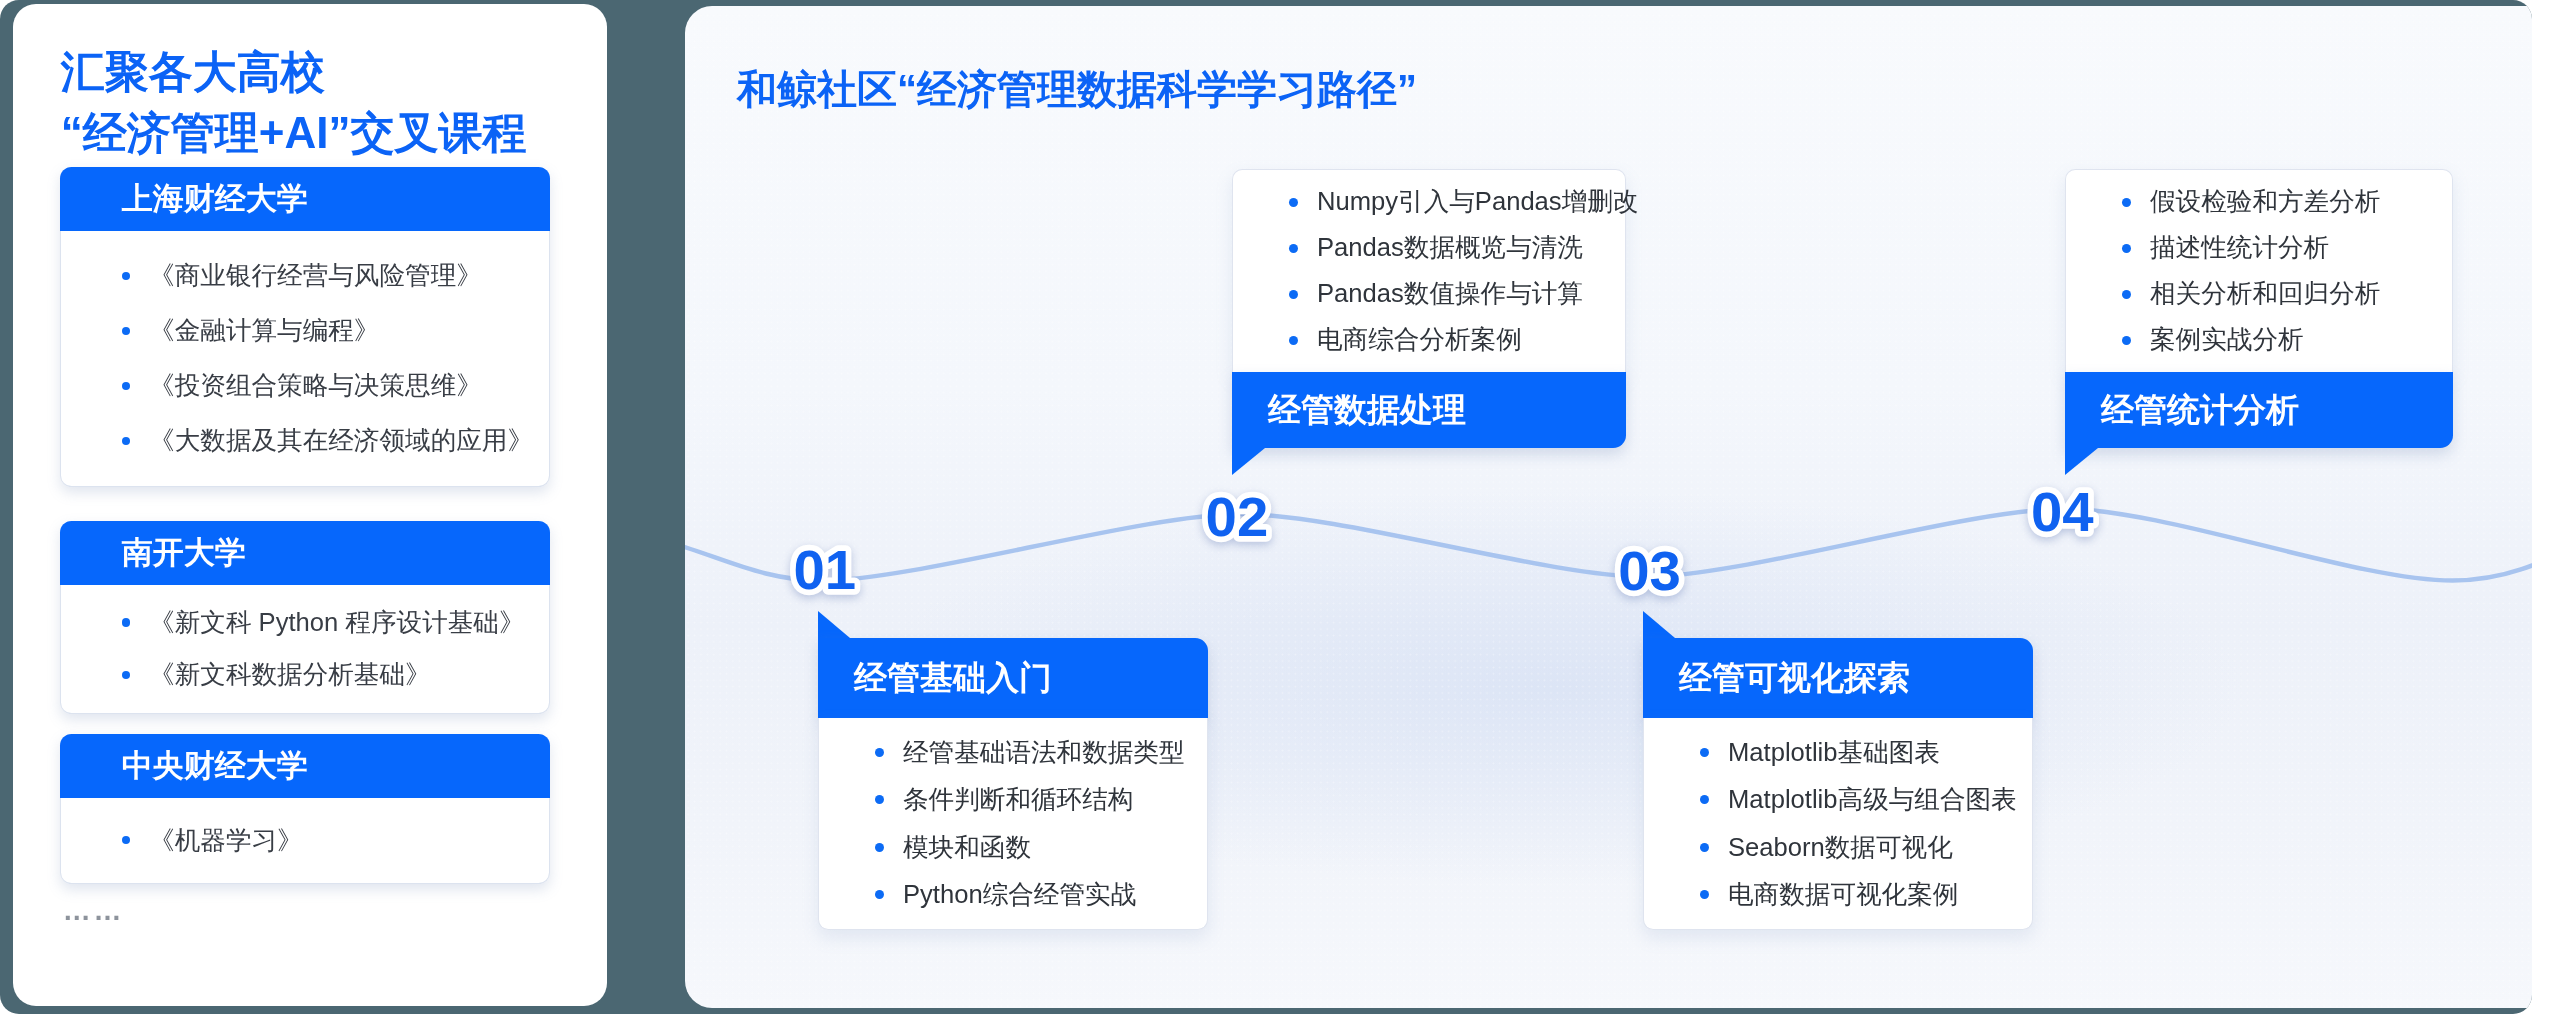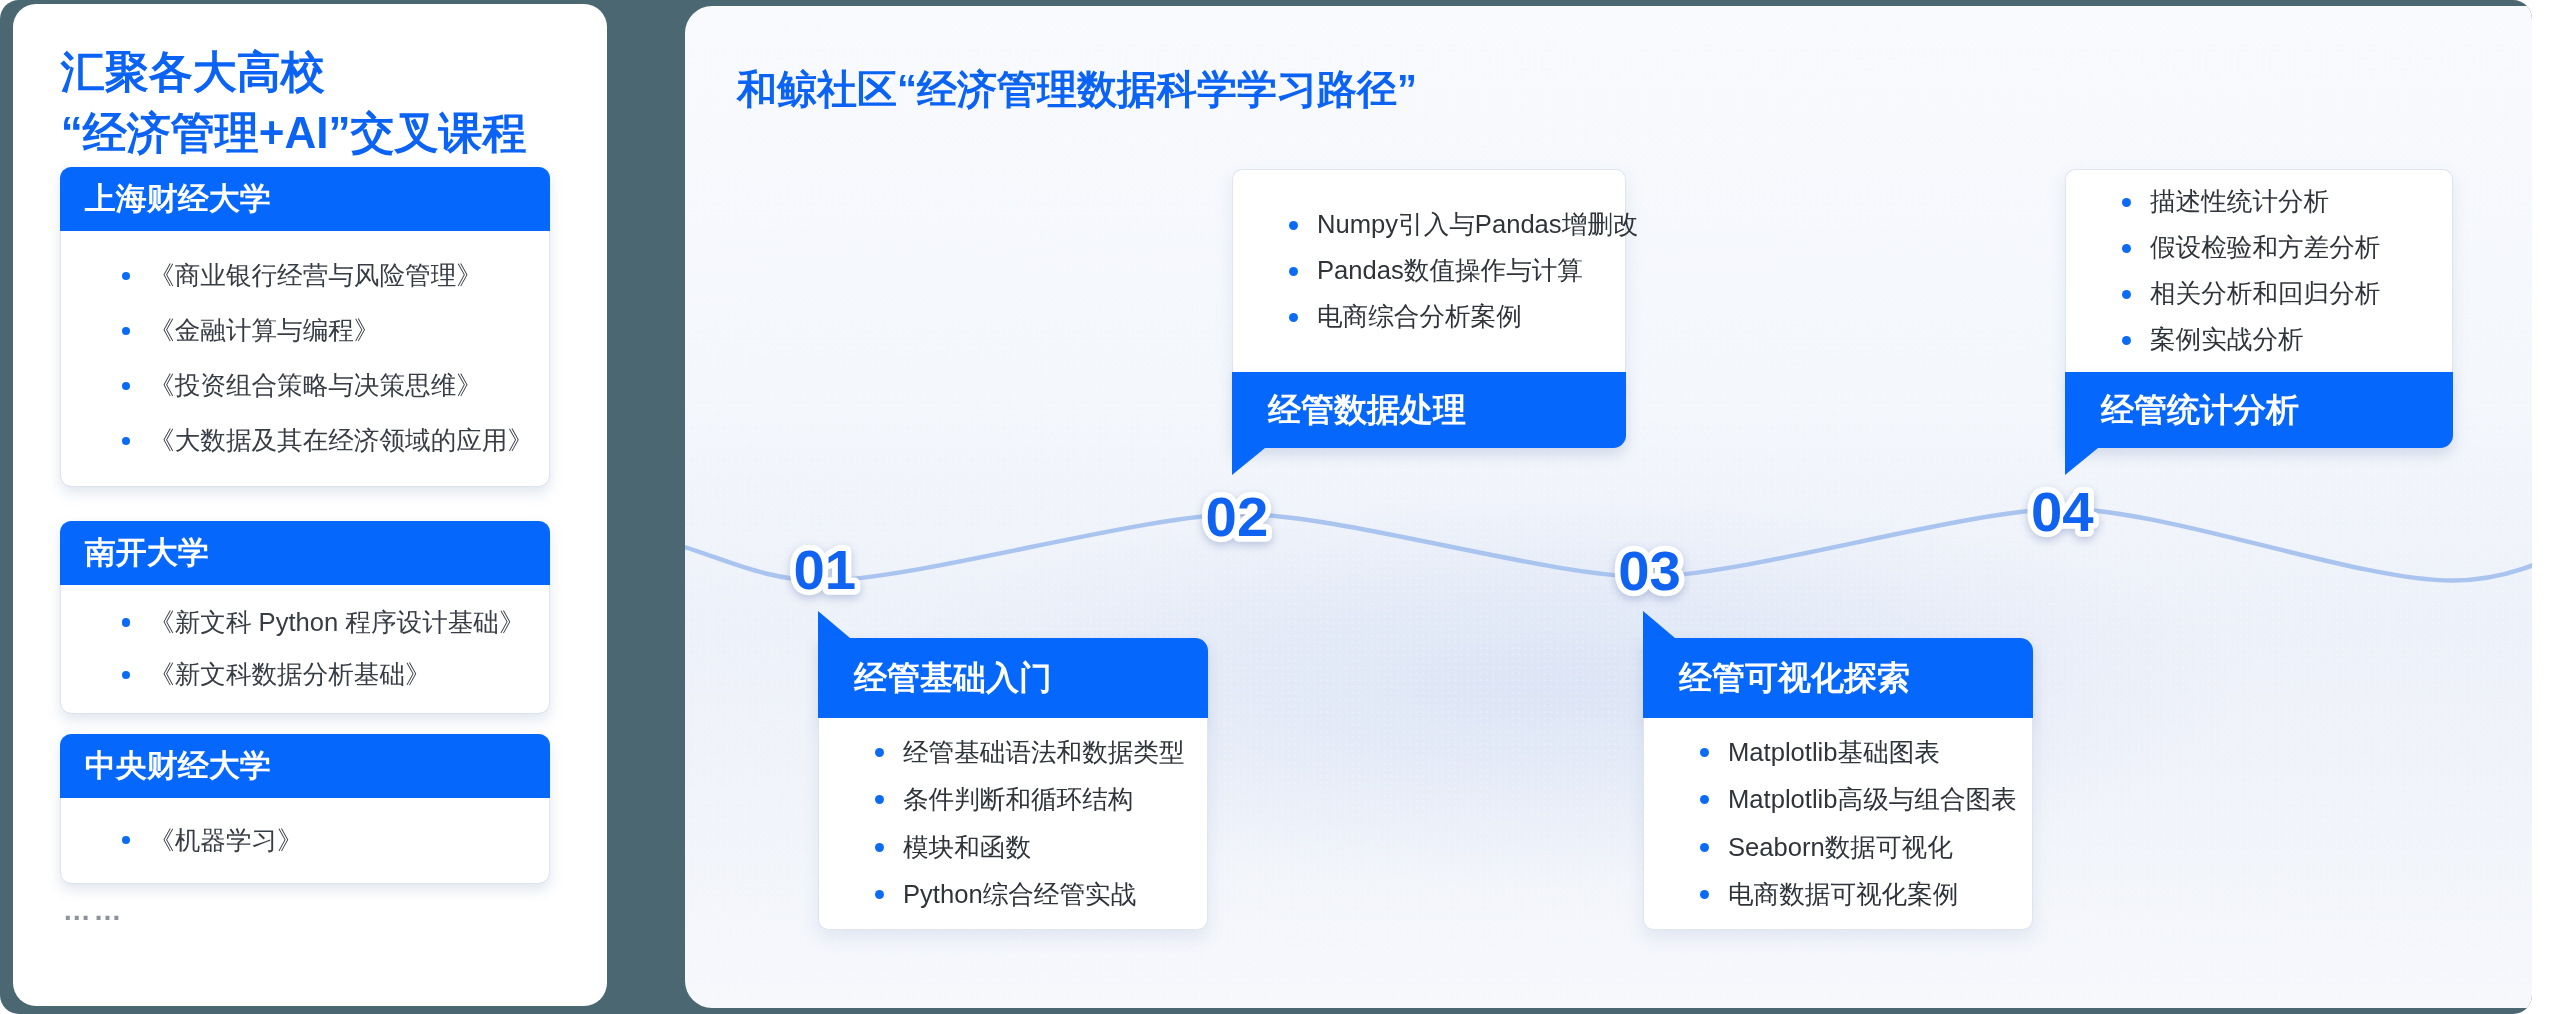--- a/index.html
+++ b/index.html
@@ -19,21 +19,21 @@
   .left-title { position:absolute; left:48px; top:37px; }
   .left-title div {
     font-size:44px; font-weight:bold; color:#0b63f6; line-height:61px; white-space:nowrap;
   }
   .uni-card {
     position:absolute; left:47px; width:490px;
     border-radius:11.5px; box-shadow:0 5.1px 12.8px rgba(120,140,180,.22);
   }
   .uni-header {
     height:64px; background:#0667fc; border-radius:11.5px 11.5px 0 0;
-    display:flex; align-items:center; padding-left:25px;
+    display:flex; align-items:center; padding-left:62px;
     color:#ffffff; font-size:31px; font-weight:bold;
   }
   .uni-body {
     background:#ffffff; border:1.3px solid #dce3ef; border-top:none;
     border-radius:0 0 11.5px 11.5px;
     display:flex; flex-direction:column; justify-content:center;padding-left:12px;
   }
   .course-row { display:flex; align-items:center; padding-left:49px; }
   .dot {
     width:8.3px; height:8.3px; border-radius:50%; background:#0c6bf5;
@@ -173,38 +173,42 @@
       </g>
     </svg>
 
     <div class="step-box box-above" style="left:547px; top:163px; width:394px; height:203px; row-gap:16.6px;">
       <div class="step-row">
         <span class="dot"></span>
         <span class="step-text">Numpy引入与Pandas增删改</span>
       </div>
       <div class="step-row">
         <span class="dot"></span>
+        <span class="step-text">Pandas数据概览与清洗</span>
+      </div>
+      <div class="step-row">
+        <span class="dot"></span>
         <span class="step-text">Pandas数值操作与计算</span>
       </div>
       <div class="step-row">
         <span class="dot"></span>
         <span class="step-text">电商综合分析案例</span>
       </div>
     </div>
     <div class="step-bar bar-above" style="left:547px; top:366px; width:394px; height:76px;">经管数据处理</div>
     <div class="step-tail tail-down" style="left:547px; top:442px; width:33px; height:27px;"></div>
 
     <div class="step-box box-above" style="left:1380px; top:163px; width:388px; height:203px; row-gap:16.6px;">
       <div class="step-row">
         <span class="dot"></span>
+        <span class="step-text">假设检验和方差分析</span>
+      </div>
+      <div class="step-row">
+        <span class="dot"></span>
         <span class="step-text">描述性统计分析</span>
-      </div>
-      <div class="step-row">
-        <span class="dot"></span>
-        <span class="step-text">假设检验和方差分析</span>
       </div>
       <div class="step-row">
         <span class="dot"></span>
         <span class="step-text">相关分析和回归分析</span>
       </div>
       <div class="step-row">
         <span class="dot"></span>
         <span class="step-text">案例实战分析</span>
       </div>
     </div>

